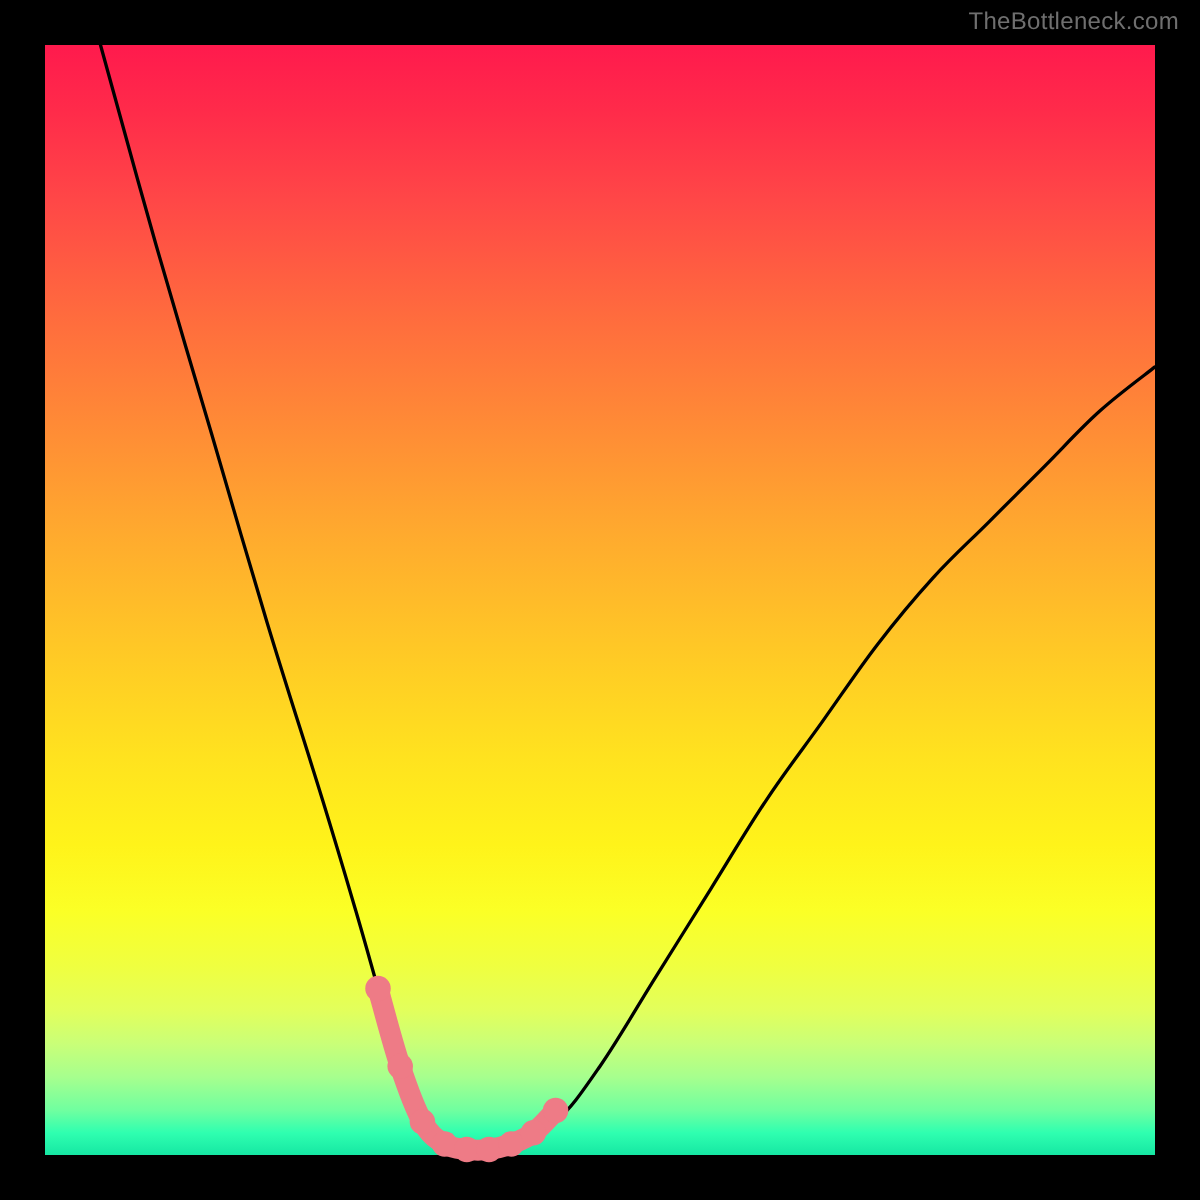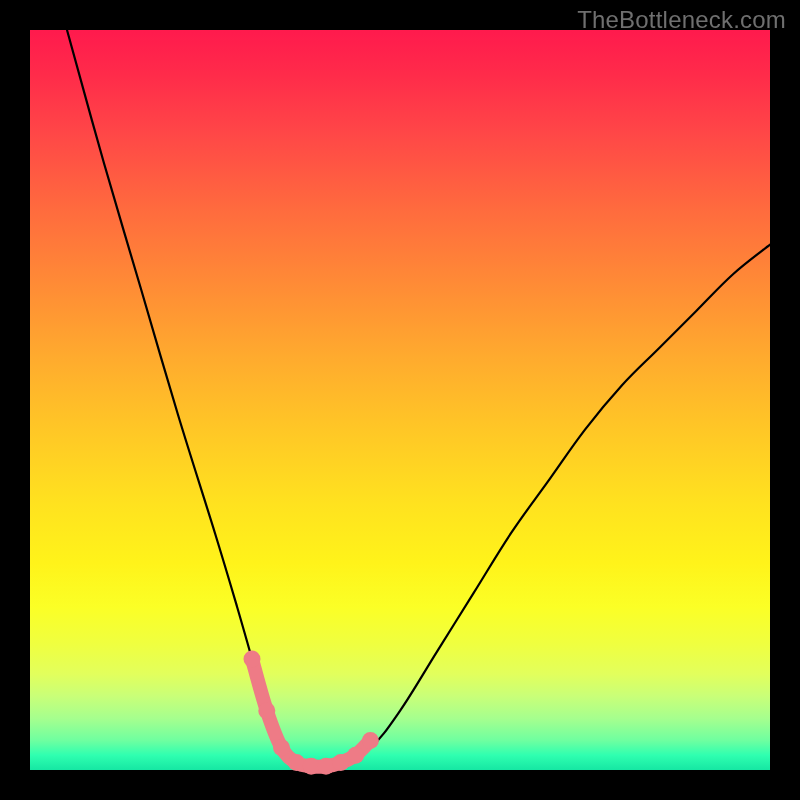--- a/index.html
+++ b/index.html
@@ -42,21 +42,21 @@
       #6fffa0 96%,
       #2fffb0 98%,
       #16e7a3 100%
     );
   }
   .watermark {
     position: absolute;
     top: 6px;
     right: 14px;
     color: #6f6f6f;
-    font-size: 24px;
+    font-size: 16px;
     letter-spacing: 0.2px;
     font-weight: 500;
     user-select: none;
   }
   svg.curve {
     position: absolute;
     left: 0;
     top: 0;
     width: 740px;
     height: 740px;

